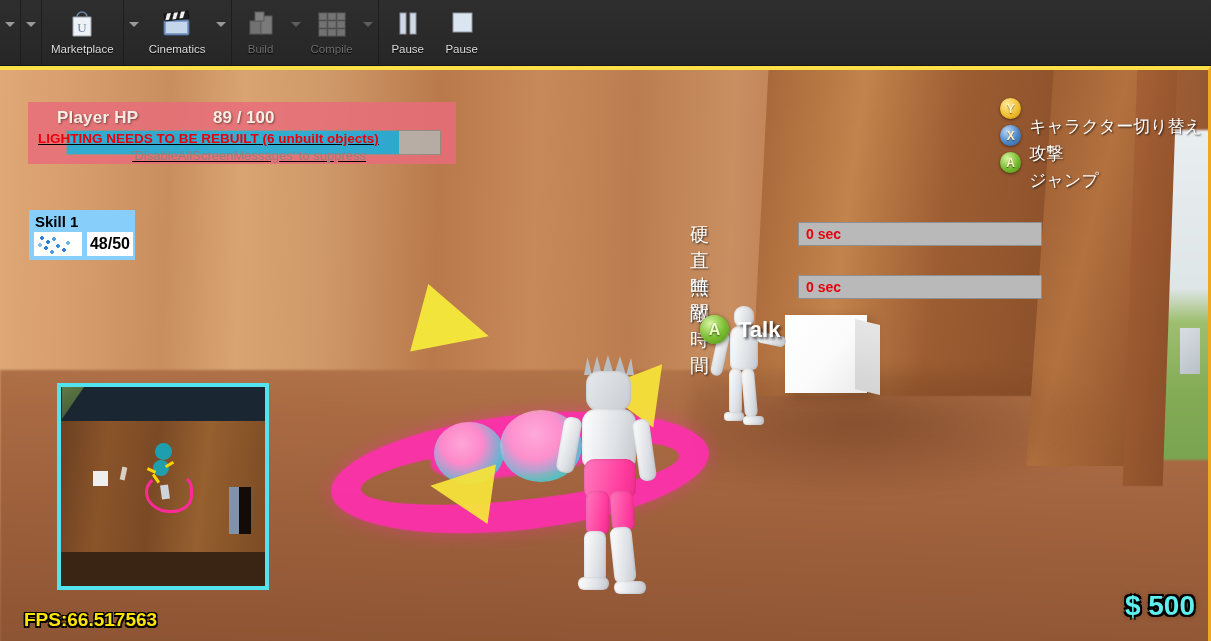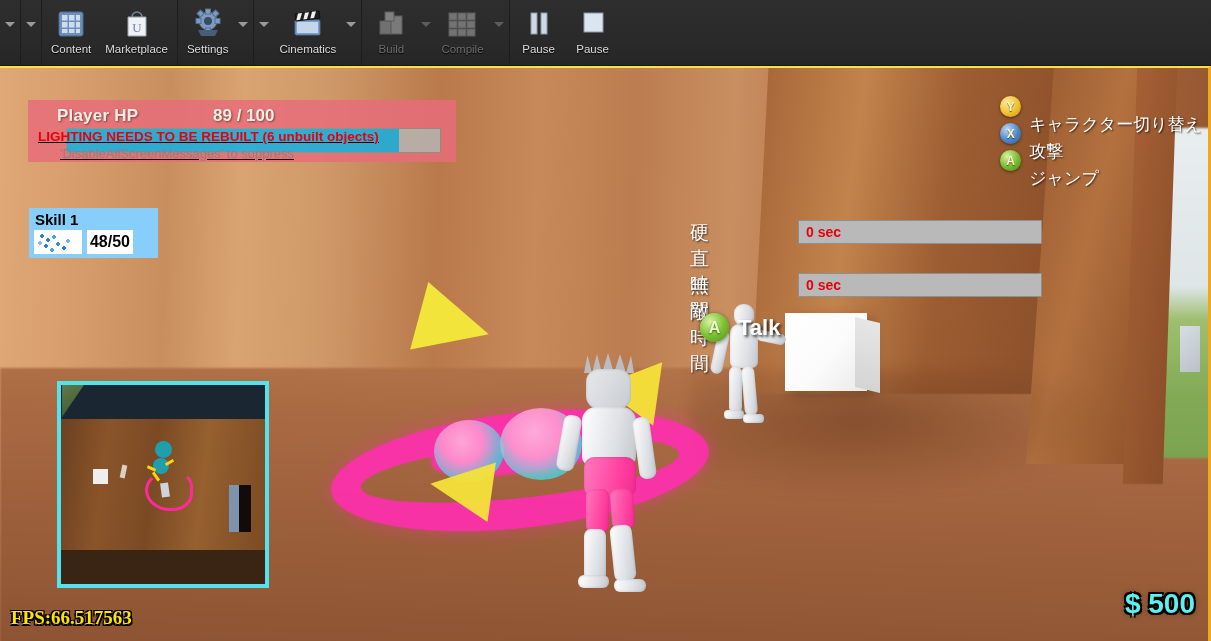--- a/index.html
+++ b/index.html
@@ -24,21 +24,21 @@
   .tb-btn.disabled .tb-icon { opacity:.45; filter:grayscale(1); }
   .tb-caret { width:16px; display:flex; align-items:center; justify-content:center;
     height:62px; padding-bottom:16px; }
   .caret { width:0;height:0;border-left:5px solid transparent;border-right:5px solid transparent;
     border-top:5px solid #9a9a9a; }
   .tb-btn.disabled + .tb-caret .caret { border-top-color:#5c5c5c; }
 
   
   .viewport { position:absolute; left:0; top:66px; width:1211px; height:575px;
     overflow:hidden; background:#8a5a32;
-    border-top:2px solid #fde047; border-right:3px solid #f0a81e; }
+    border-top:4px solid #fde047; border-right:3px solid #f0a81e; }
 
   
   .floor { position:absolute; inset:0;
     background:
       linear-gradient(178deg, rgba(0,0,0,0) 60%, rgba(60,25,10,.42) 100%),
       linear-gradient(92deg,
         #e0a877 0%, #d79c6b 7%, #c98e5e 14%, #d9a471 20%, #cf9868 27%,
         #b9794b 36%, #c8895a 44%, #bb7d4f 52%, #c98f61 60%, #b4734a 68%,
         #a96a42 76%, #b8794c 84%, #a4643c 92%, #93552f 100%);
   }
@@ -99,24 +99,24 @@
     color:#fff; text-shadow:1px 1px 2px rgba(0,0,0,.55); letter-spacing:.2px; }
   .hp-value { position:absolute; left:185px; top:6px; font-size:17px; font-weight:bold;
     color:#fff; text-shadow:1px 1px 2px rgba(0,0,0,.55); }
   .hp-bar { position:absolute; left:38px; top:28px; width:375px; height:25px;
     background:#b7b7b7; border:1px solid #8e8e8e; }
   .hp-fill { height:100%; background:#0fb0e8; width:89%; }
 
   .warn { position:absolute; left:38px; top:61px; width:400px;text-decoration:underline; }
   .warn-1 { font-size:13.5px; font-weight:bold; color:#e8000b; line-height:16px;
     white-space:nowrap; }
-  .warn-2 { font-size:13px; color:#9b7a78; line-height:18px; text-align:left;
+  .warn-2 { font-size:13px; color:#9b7a78; line-height:18px; text-align:center;
     padding-left:22px; white-space:nowrap; }
 
-  .skill { position:absolute; left:29px; top:140px; width:129px; height:50px;
+  .skill { position:absolute; left:29px; top:140px; width:106px; height:50px;
     background:#87cefa; }
   .skill-title { position:absolute; left:6px; top:3px; font-size:15px; font-weight:bold;
     color:#000; }
   .skill-icon { position:absolute; left:5px; top:22px; width:48px; height:24px; background:#fff;
     background-image:
       radial-gradient(circle 1.6px at 8px 6px, #2d7fd6 99%, transparent),
       radial-gradient(circle 1.6px at 14px 10px, #2d7fd6 99%, transparent),
       radial-gradient(circle 1.6px at 20px 7px, #4a9fe0 99%, transparent),
       radial-gradient(circle 1.6px at 12px 16px, #2d7fd6 99%, transparent),
       radial-gradient(circle 1.6px at 24px 14px, #3b8ad8 99%, transparent),
@@ -174,23 +174,23 @@
   .mm-bar { position:absolute; left:168px; top:100px; width:22px; height:47px;
     background:linear-gradient(90deg,#7e93ae 45%,#120b08 45%); }
   .mm-path { position:absolute; left:84px; top:86px; width:48px; height:40px;
     border:3px solid #ff2a9a; border-radius:50% 40% 45% 55%; border-top-color:transparent; }
   .mm-npc { position:absolute; left:60px; top:80px; width:5px; height:13px;
     background:#d8d2c4; transform:rotate(12deg); }
   .mm-player { position:absolute; left:100px; top:98px; width:8px; height:14px;
     background:#cfd4da; transform:rotate(-8deg); }
   .mm-spark { position:absolute; background:#ffd400; }
 
-  .fps { position:absolute; left:11px; top:539px; font-size:19px; font-weight:bold;
+  .fps { position:absolute; left:24px; top:539px; font-size:19px; font-weight:bold;
     color:#ffe400; text-shadow:-1.5px -1.5px 0 #000, 1.5px -1.5px 0 #000,
-      -1.5px 1.5px 0 #000, 1.5px 1.5px 0 #000;font-family:Liberation Serif, serif; }
+      -1.5px 1.5px 0 #000, 1.5px 1.5px 0 #000; }
   .money { position:absolute; right:13px; top:520px; font-size:28px; font-weight:bold;
     color:#5ef0ef; text-shadow:-2px -2px 0 #000, 2px -2px 0 #000,
       -2px 2px 0 #000, 2px 2px 0 #000, 0 0 6px rgba(0,0,0,.6); }
 </style>
 </head>
 <body>
 
 <div id="app">
 
   <div class="toolbar">
@@ -205,71 +205,29 @@
     <div class="tb-group">
       <div class="tb-caret">
           <i class="caret"></i>
         </div>
     </div>
 
     <div class="tb-group">
       <div class="tb-btn">
         <span class="tb-icon">
           <svg width="34" height="34" viewBox="0 0 34 34">
-            <rect x="5" y="5" width="24" height="24" rx="2" fill="#6f8fba" stroke="#4f6b91"></rect>
-            <g fill="#cfdcec">
-              <rect x="8" y="8" width="5.5" height="5.5"></rect>
-                <rect x="15" y="8" width="5.5" height="5.5"></rect>
-                <rect x="22" y="8" width="4" height="5.5"></rect>
-              <rect x="8" y="15" width="5.5" height="5.5"></rect>
-                <rect x="15" y="15" width="5.5" height="5.5"></rect>
-                <rect x="22" y="15" width="4" height="5.5"></rect>
-              <rect x="8" y="22" width="5.5" height="4"></rect>
-                <rect x="15" y="22" width="5.5" height="4"></rect>
-                <rect x="22" y="22" width="4" height="4"></rect>
-            </g>
-          </svg>
-        </span>
-        <span class="tb-label">Content</span>
-      </div>
-      <div class="tb-btn">
-        <span class="tb-icon">
-          <svg width="34" height="34" viewBox="0 0 34 34">
             <path d="M8 10 h18 v19 h-18z" fill="#eef1f5" stroke="#9aa4b0"></path>
             <path d="M12 10 a5 5 0 0 1 10 0" fill="none" stroke="#6d86a8" stroke-width="1.6"></path>
             <text x="17" y="25" font-size="13" text-anchor="middle" fill="#6d86a8" font-family="Liberation Serif, serif">U</text>
           </svg>
         </span>
         <span class="tb-label">Marketplace</span>
       </div>
     </div>
 
-    <div class="tb-group">
-      <div class="tb-btn">
-        <span class="tb-icon">
-          <svg width="34" height="34" viewBox="0 0 34 34">
-            <g fill="#7e9bc4" stroke="#56708f">
-              <circle cx="17" cy="14" r="9"></circle>
-              <rect x="14.5" y="2" width="5" height="5"></rect>
-                <rect x="14.5" y="21" width="5" height="5"></rect>
-              <rect x="5" y="11.5" width="5" height="5"></rect>
-                <rect x="24" y="11.5" width="5" height="5"></rect>
-              <rect x="7" y="4" width="5" height="5" transform="rotate(-45 9.5 6.5)"></rect>
-              <rect x="22" y="4" width="5" height="5" transform="rotate(45 24.5 6.5)"></rect>
-            </g>
-            <circle cx="17" cy="14" r="4" fill="#3c4c60"></circle>
-            <path d="M7 23 h20 l-3 6 h-14z" fill="#4b5d73"></path>
-          </svg>
-        </span>
-        <span class="tb-label">Settings</span>
-      </div>
-      <div class="tb-caret">
-          <i class="caret"></i>
-        </div>
-    </div>
 
     <div class="tb-group">
       <div class="tb-caret">
           <i class="caret"></i>
         </div>
       <div class="tb-btn">
         <span class="tb-icon">
           <svg width="36" height="34" viewBox="0 0 36 34">
             <rect x="5" y="13" width="25" height="15" rx="1.5" fill="#7fa0cb" stroke="#4f6b91"></rect>
             <rect x="7" y="15" width="21" height="11" fill="#c5d6ea"></rect>

